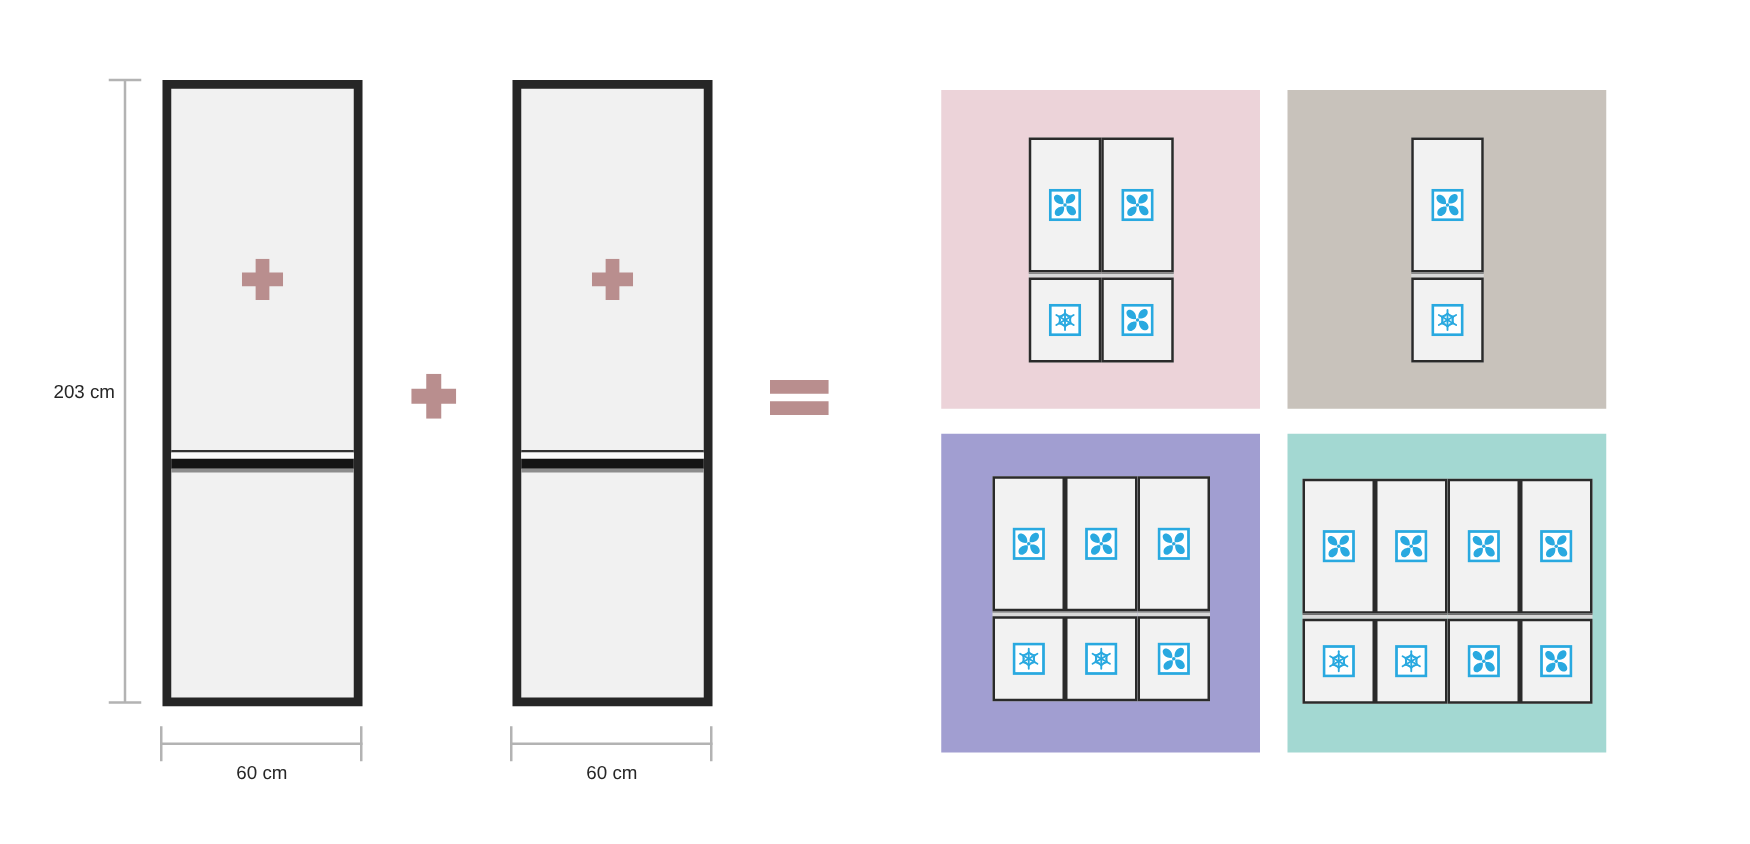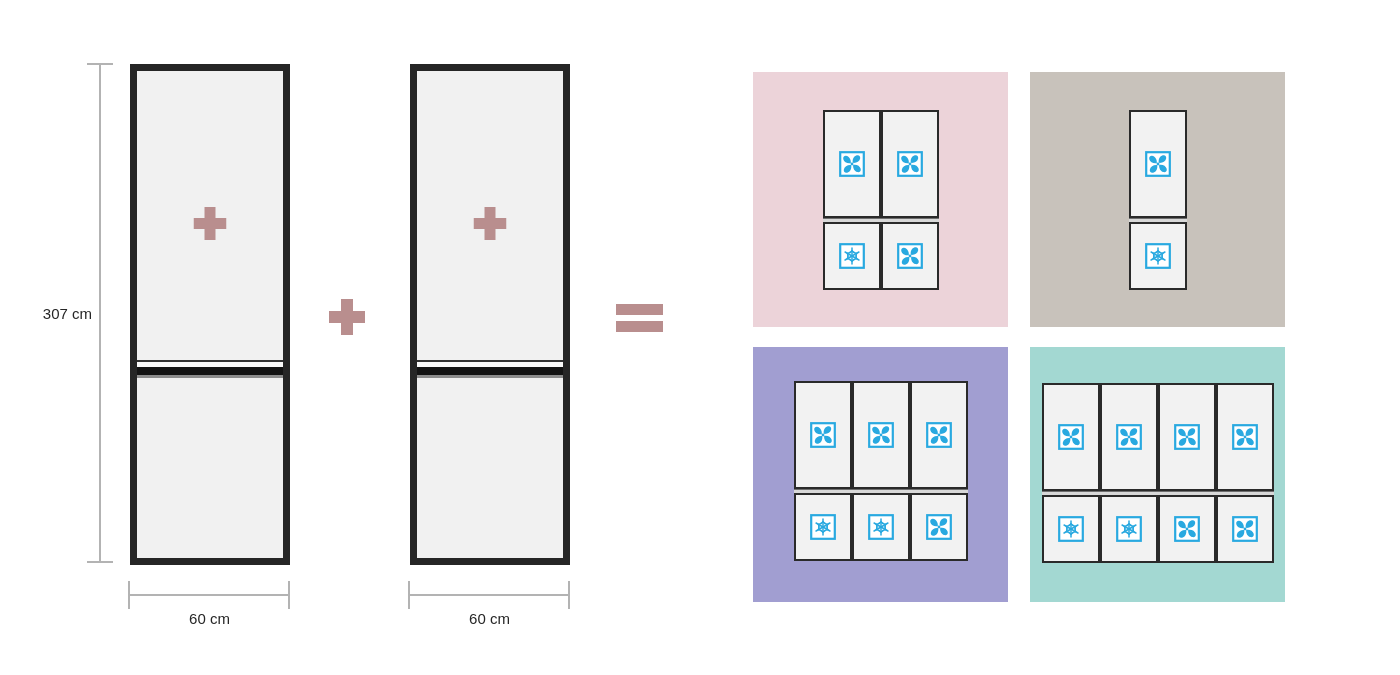--- a/index.html
+++ b/index.html
@@ -35,21 +35,21 @@
   .icon{display:inline-flex;width:26px;height:26px;}
 </style>
 </head>
 <body>
 
 <div class="stage" style="--accent: #b98e8e;">
 
   <div class="dim" style="left:99px;top:64px;width:2px;height:498px;"></div>
   <div class="dim" style="left:87px;top:63px;width:26px;height:2px;"></div>
   <div class="dim" style="left:87px;top:561px;width:26px;height:2px;"></div>
-  <div class="dim-label" style="left:20px;top:305px;width:72px;text-align:right;">307 cm</div>
+  <div class="dim-label" style="left:20px;top:305px;width:72px;text-align:right;">203 cm</div>
 
   <div class="fridge" style="left:130px;top:64px;">
     <span class="fridge-badge"><svg width="33" height="33" viewBox="0 0 33 33">
           <path fill="#b98e8e" d="M11 0h11v11h11v11H22v11H11V22H0V11h11z"></path>
         </svg></span>
     <div class="fridge-divider">
       <div class="fd-a"></div>
         <div class="fd-b"></div>
         <div class="fd-c"></div>
         <div class="fd-d"></div>

